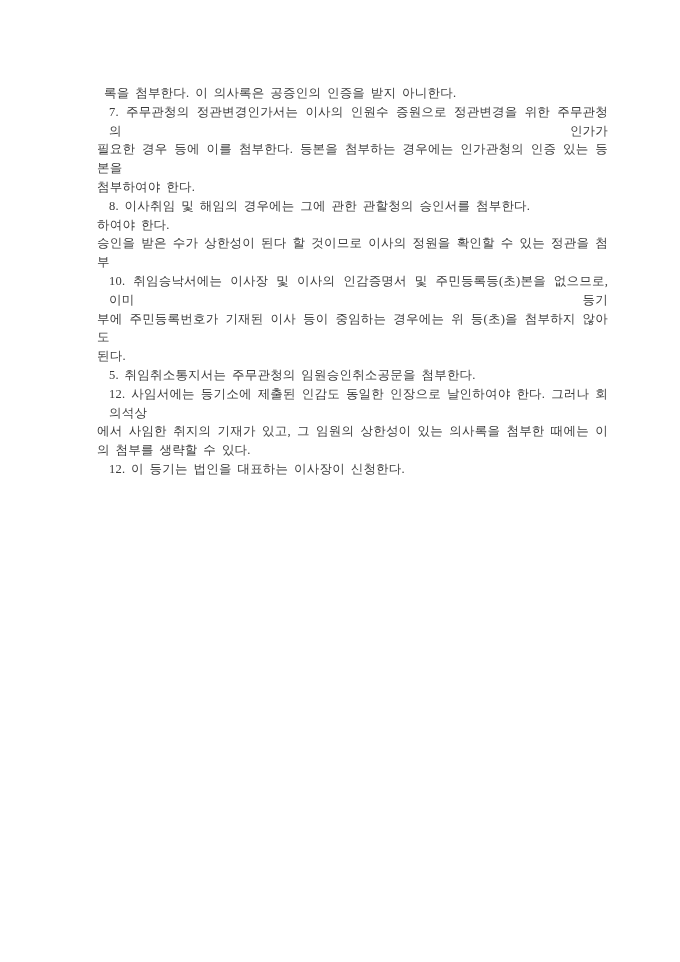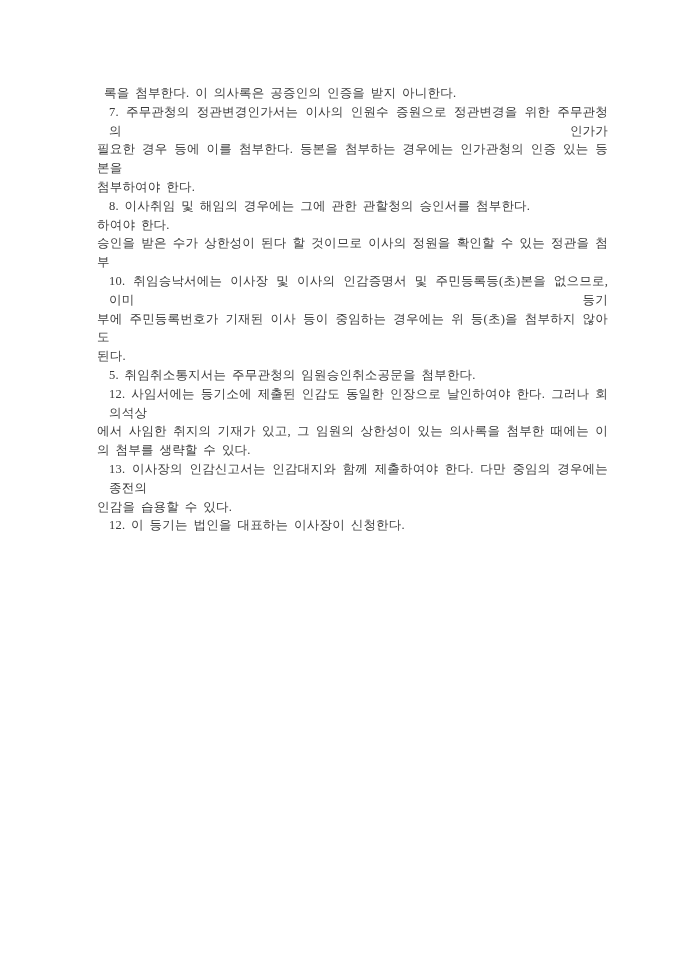--- a/index.html
+++ b/index.html
@@ -76,20 +76,16 @@
       </div>
       <div class="item">
         <div class="line"><span class="num">5.</span> <span>취임취소통지서는 주무관청의 임원승인취소공문을 첨부한다.</span></div>
       </div>
       <div class="item">
         <div class="line fill"><span class="num">12.</span> <span>사임서에는 등기소에 제출된 인감도 동일한 인장으로 날인하여야 한다. 그러나 회의석상</span></div>
         <div class="line cont fill">에서 사임한 취지의 기재가 있고, 그 임원의 상한성이 있는 의사록을 첨부한 때에는 이</div>
         <div class="line cont">의 첨부를 생략할 수 있다.</div>
       </div>
       <div class="item">
-        <div class="line fill"><span class="num">13.</span> <span>이사장의 인감신고서는 인감대지와 함께 제출하여야 한다. 다만 중임의 경우에는 종전의</span></div>
-        <div class="line cont">인감을 습용할 수 있다.</div>
-      </div>
-      <div class="item">
         <div class="line"><span class="num">12.</span> <span>이 등기는 법인을 대표하는 이사장이 신청한다.</span></div>
       </div>
     </div>
 </div>
 
 </body></html>

